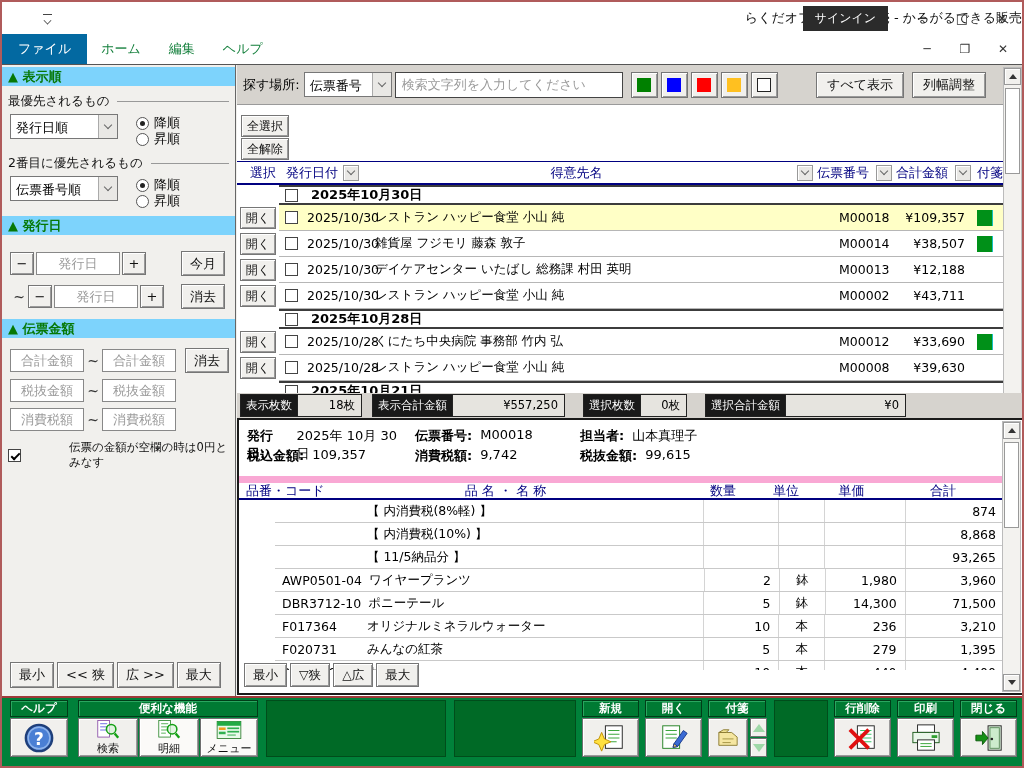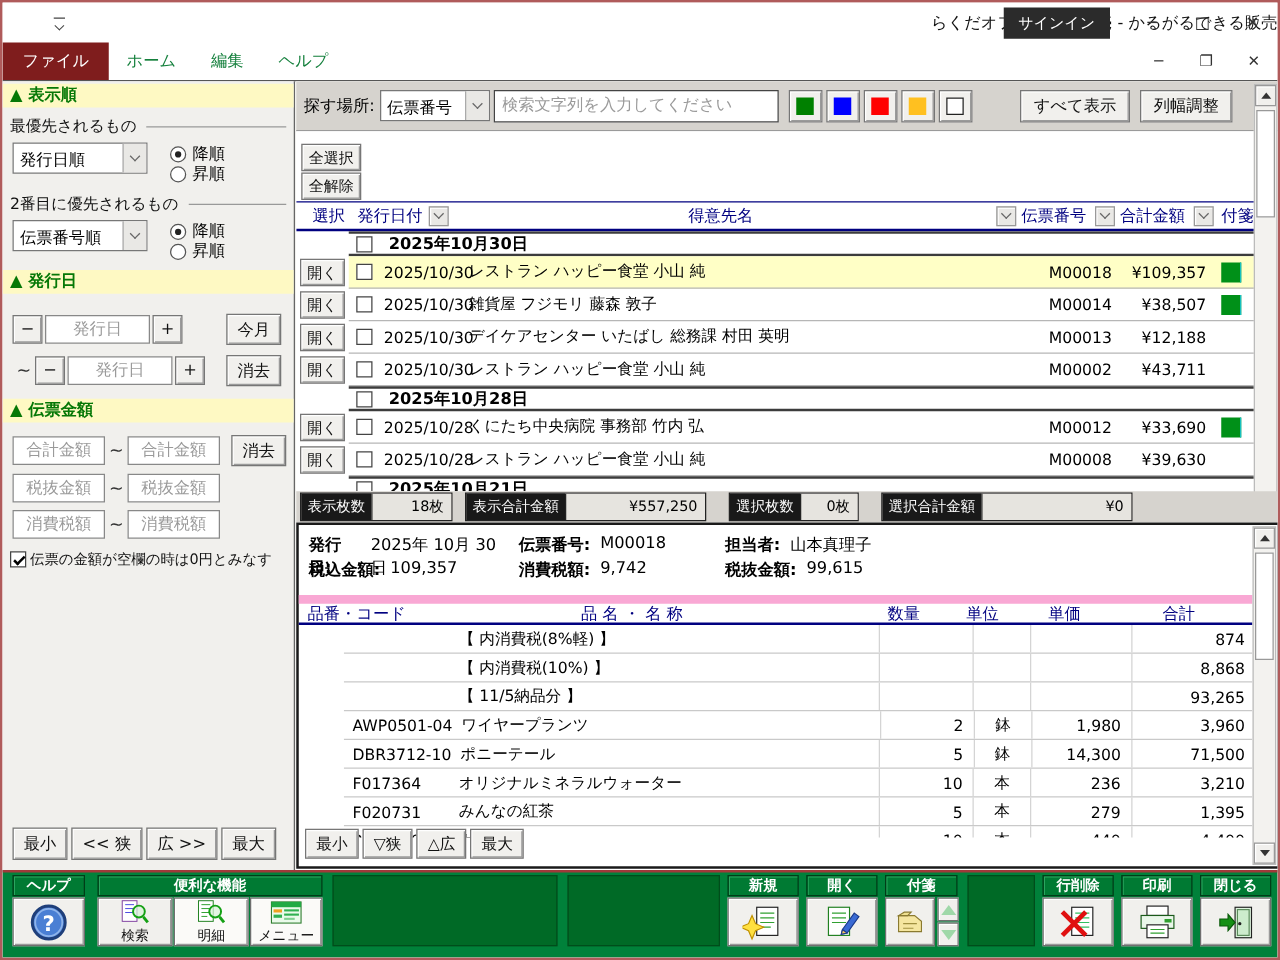--- a/index.html
+++ b/index.html
@@ -12,30 +12,30 @@
   .qa-icon::before { content:""; position:absolute; top:0; left:1px; width:9px; border-top:1px solid #444; }
   .qa-icon::after { content:""; position:absolute; top:3px; left:2px; width:6px; height:6px; border-right:1px solid #444; border-bottom:1px solid #444; transform:rotate(45deg) scale(.8); }
   .tb-title { position:absolute; left:0; right:0; text-align:right; font-size:13px; color:#111; pointer-events:none; }
   .tb-right { margin-left:auto; display:flex; align-items:center; height:100%; z-index:2; }
   .signin { background:#2b2b2b; color:#fff; font-size:12px; padding:4px 12px; border:none; margin-right:14px; font-family:inherit; }
   .win-btn { width:40px; height:100%; display:flex; align-items:center; justify-content:center; font-size:13px; color:#333; background:transparent; border:none; font-family:inherit; }
 
   
   .menubar { position:absolute; top:32px; left:0; right:0; height:30px; background:#fff; display:flex; align-items:stretch; }
   .menu-tab { padding:0 14px; display:flex; align-items:center; font-size:13px; color:#15803d; }
-  .menu-tab.active { background:#7f1d1d; color:#fff; padding:0 16px; }
+  .menu-tab.active { background:#0369a1; color:#fff; padding:0 16px; }
   .mb-right { margin-left:auto; display:flex; }
   .mb-btn { width:38px; display:flex; align-items:center; justify-content:center; font-size:12px; color:#333; background:transparent; border:none; font-family:inherit; }
 
   
   .app-body { position:absolute; top:62px; left:0; right:0; bottom:70px; border-top:1px solid #555; background:#f1f0ed; }
 
   
   .sidebar { position:absolute; left:0; top:0; width:234px; bottom:0; background:#f1f0ed; border-right:1px solid #666; overflow:hidden; }
-  .sec-head { height:19px; background:#fef9c3; color:#067806; font-weight:bold; font-size:13px; line-height:19px; padding-left:6px; margin-top:2px; }
+  .sec-head { height:19px; background:#7dd3fc; color:#067806; font-weight:bold; font-size:13px; line-height:19px; padding-left:6px; margin-top:2px; }
   .side-label { font-size:12.5px; color:#111; margin:7px 0 4px 6px; display:flex; align-items:center; }
   .side-label .hrule { flex:1; border-top:1px solid #999; margin:0 6px 0 8px; }
   .sort-row { display:flex; margin:2px 0 6px 8px; }
   .combo { display:flex; width:108px; height:25px; border:1px solid #777; background:#fff; }
   .combo .val { flex:1; font-size:13px; padding:4px 0 0 5px; white-space:nowrap; overflow:hidden; }
   .combo .dd { width:19px; background:#e9e8e5; border-left:1px solid #aaa; display:flex; align-items:center; justify-content:center; }
   .chev { width:6px; height:6px; border-right:1px solid #666; border-bottom:1px solid #666; transform:rotate(45deg); margin-top:-3px; }
   .radios { margin-left:18px; display:flex; flex-direction:column; justify-content:space-between; padding:1px 0; }
   .radio-line { display:flex; align-items:center; font-size:13px; height:16px; }
   .radio { width:13px; height:13px; border-radius:50%; border:1px solid #555; background:#fff; margin-right:5px; position:relative; }
@@ -43,21 +43,21 @@
   .date-row { display:flex; align-items:center; margin:8px 0 0 8px; }
   .sq-btn { width:24px; height:23px; font-size:13px; }
   .btn { background:#f1f0ed; border:1px solid #767676; box-shadow:inset 1px 1px 0 #fff, inset -1px -1px 0 #9a9a9a; font-family:inherit; font-size:13px; color:#111; }
   .fld { border:1px solid #888; background:#fff; height:23px; font-size:13px; text-align:center; font-family:inherit; color:#222; }
   .fld::placeholder { color:#9a9a9a; }
   .date-fld { width:84px; margin:0 2px; }
   .side-action { width:44px; height:25px; margin-left:auto; margin-right:10px; }
   .tilde { font-size:14px; width:18px; text-align:center; color:#333; }
   .amt-row { display:flex; align-items:center; margin:6px 0 0 8px; }
   .amt-fld { width:74px; }
-  .chk-row { display:flex; align-items:center; margin:9px 0 0 6px; font-size:11.5px; color:#111; }
+  .chk-row { display:flex; align-items:center; margin:9px 0 0 6px; font-size:11.5px; color:#111;gap:45px; }
   .cbx { width:13px; height:13px; border:1px solid #444; background:#fff; margin-right:3px; position:relative; flex:none; }
   .cbx.on::after { content:""; position:absolute; left:2px; top:3px; width:7px; height:3px; border-left:2px solid #000; border-bottom:2px solid #000; transform:rotate(-45deg); }
   .side-resize { position:absolute; left:8px; bottom:8px; display:flex; gap:3px; }
   .side-resize .btn { height:26px; padding:0 8px; }
 
   
   .main { position:absolute; left:235px; top:0; right:0; bottom:0; background:#fff; }
   .searchbar { position:absolute; top:0; left:0; right:0; height:40px; background:#d6d3ce; border-bottom:1px solid #9a9a9a; display:flex; align-items:center; padding-left:6px; }
   .sb-label { font-size:13px; margin-right:4px; }
   .search-input { width:228px; height:26px; border:1px solid #444; background:#fff; font-size:13px; text-align:left; padding-left:6px; margin-left:3px; font-family:inherit; }

